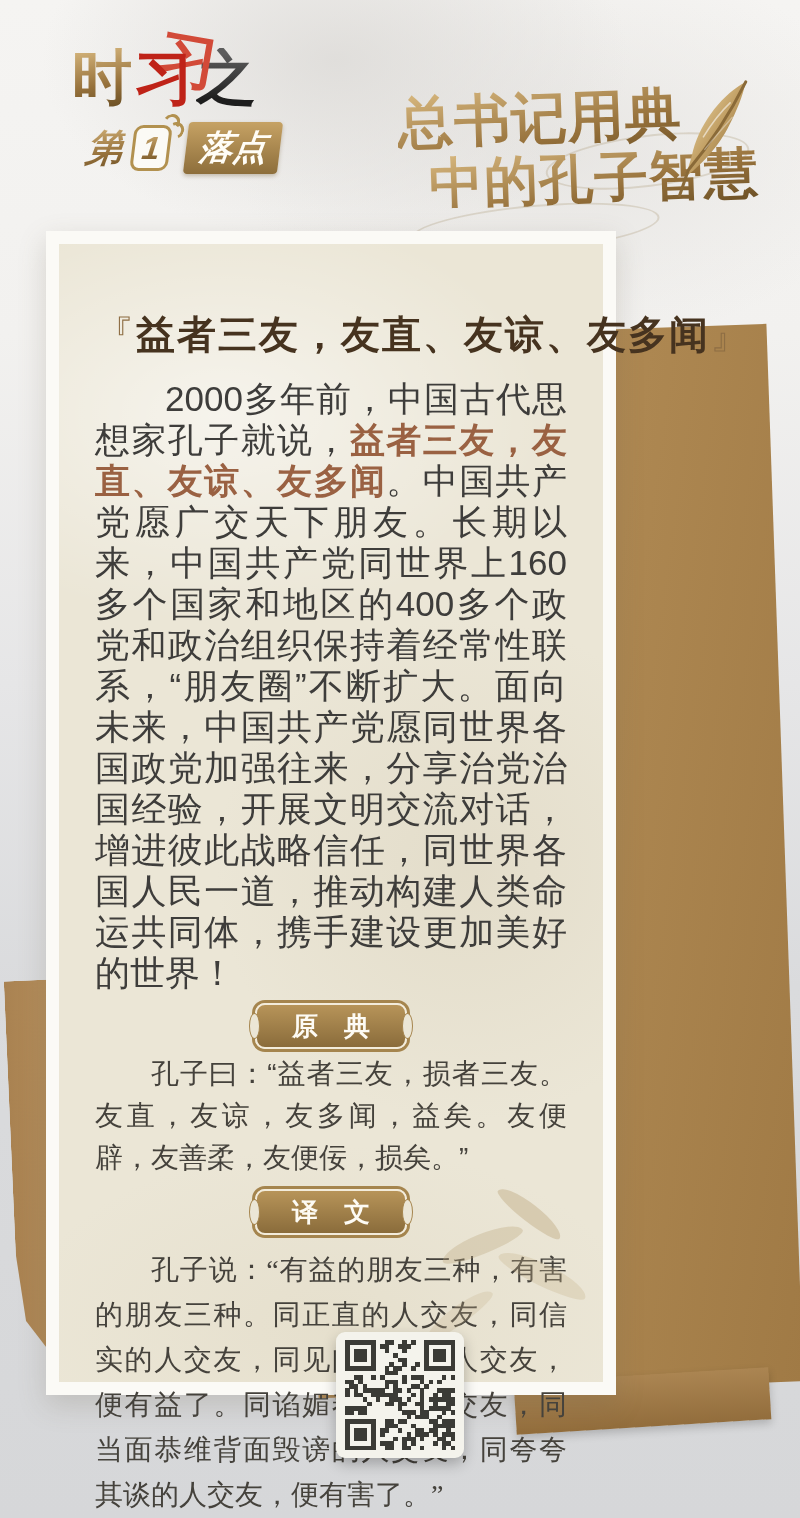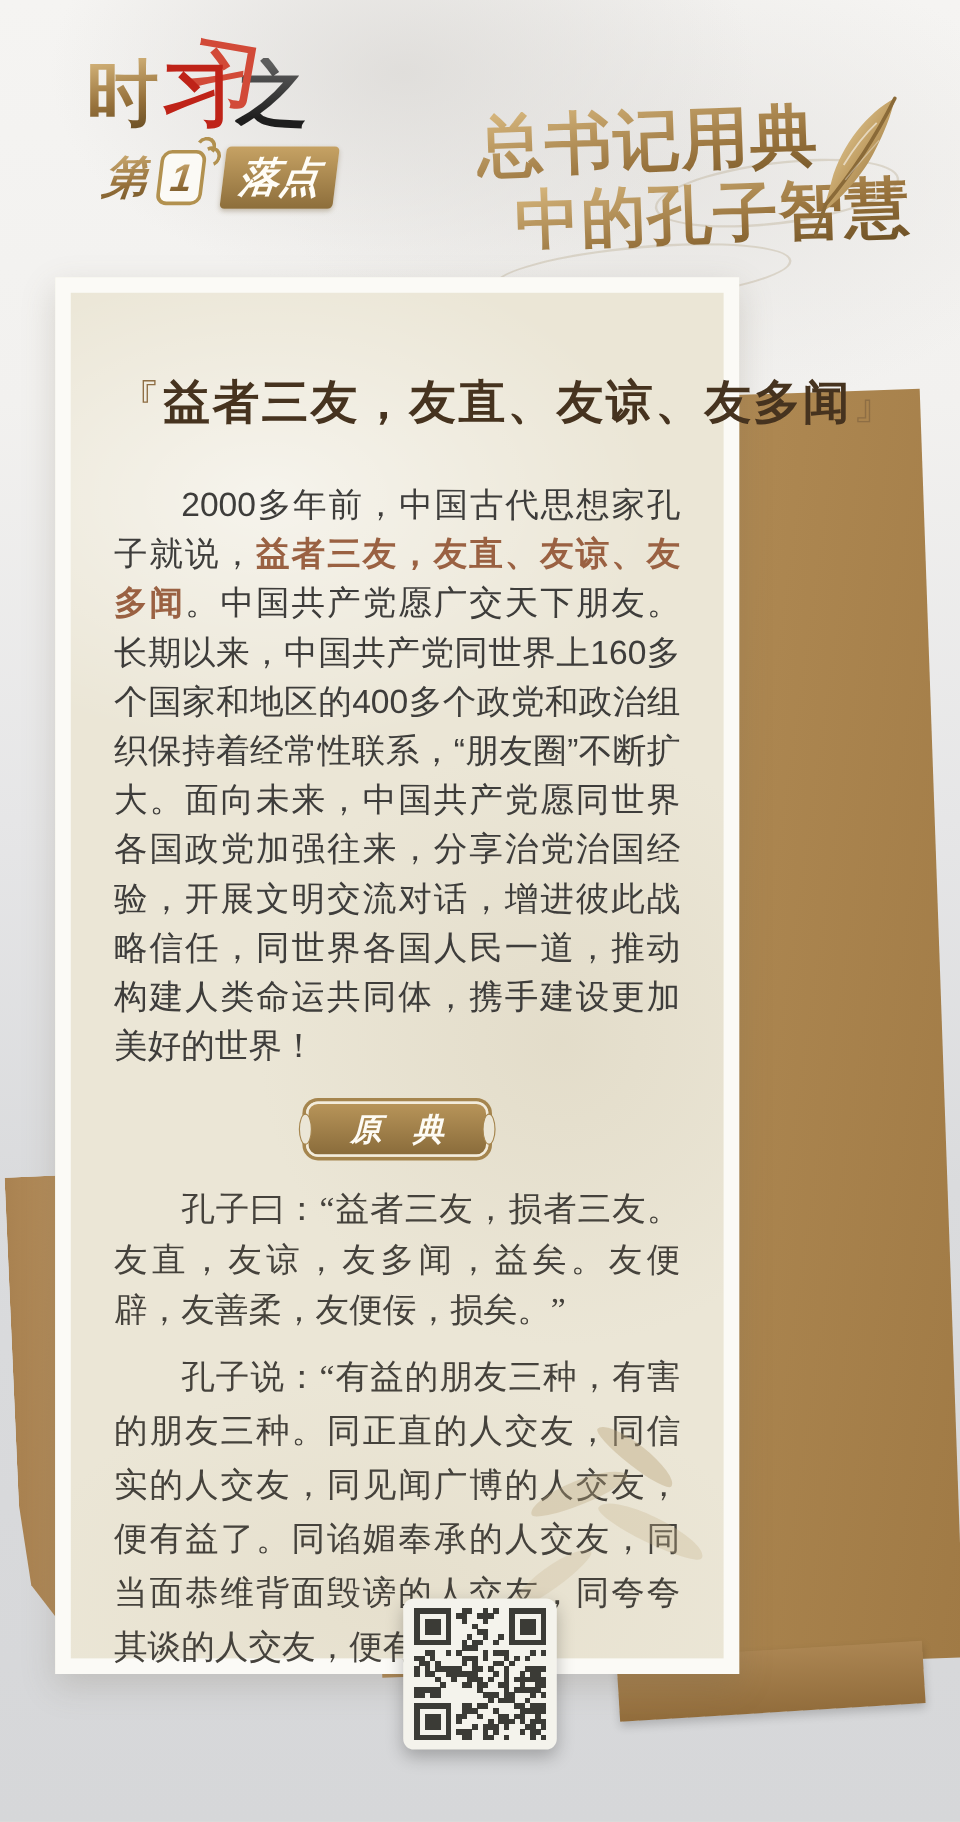--- a/index.html
+++ b/index.html
@@ -99,50 +99,50 @@
   .leaf3 { right:12px;  bottom:96px;  width:96px; height:22px; background:rgba(198,178,140,.30); transform:rotate(26deg); }
   .leaf4 { right:104px; bottom:58px;  width:80px; height:18px; background:rgba(198,178,140,.26); transform:rotate(-36deg); }
 
   .headline {
     margin-top:64px; text-align:center;
     font-family:"Liberation Serif",serif; font-weight:bold;
     font-size:39px; letter-spacing:2px; color:#46331f; white-space:nowrap;
   }
   .headline .bracket { color:#8e6e44; font-weight:normal; }
 
-  .speech { margin-top:38px; font-size:28px; line-height:41px; color:#3e3d3b; text-align:justify; }
+  .speech { margin-top:16px; font-size:35px; line-height:41px; color:#3e3d3b; text-align:justify; }
   .speech p { text-indent:2em; }
   .speech .hl { color:#9a6142; font-weight:bold; }
 
   .attribution {
     margin-top:16px; font-family:"Liberation Serif",serif;
     font-size:28px; line-height:40px; color:#44403a; text-align:justify;
   }
 
   .plaque {
-    position:relative; width:152px; height:46px; margin:26px auto 0;
+    position:relative; width:152px; height:46px; margin:10px auto 0;
     background:linear-gradient(180deg,#b79459 0%, #8a6c3b 100%);
     border:2px solid #f3ecdb; border-radius:10px;
     box-shadow:0 0 0 3px #a5854e;
-    display:flex; align-items:center; justify-content:center;font-style:italic;
+    display:flex; align-items:center; justify-content:center;
   }
   .plaque::before, .plaque::after {
     content:""; position:absolute; top:50%; width:9px; height:24px;
     background:#ebe6d6; border:1px solid #a5854e; border-radius:50%;
     transform:translateY(-50%);
   }
   .plaque::before { left:-8px; }
   .plaque::after  { right:-8px; }
   .plaque span {
     color:#fdfbf4; font-size:26px; font-weight:bold;
     font-family:"Liberation Serif",serif;
     letter-spacing:26px; padding-left:26px;
   }
 
-  .classic { margin-top:24px; font-family:Liberation Serif, serif; font-size:28px; line-height:42px; color:#45423c; text-align:justify; }
+  .classic { margin-top:4px; font-family:Liberation Sans, sans-serif; font-size:28px; line-height:42px; color:#45423c; text-align:justify; }
   .classic p { text-indent:2em; }
   .classic .source { text-align:right; text-indent:0; padding-right:16px; }
 
   .trans-text { margin-top:12px; font-family:"Liberation Serif",serif; font-size:28px; line-height:45px; color:#45423c; text-align:justify; }
   .trans-text p { text-indent:2em; }
 
   
   .qr-card {
     position:absolute; left:50%; top:1332px; transform:translateX(-50%);
     width:128px; height:126px; z-index:4;
@@ -214,20 +214,23 @@
 
 
   <div class="plaque">
     <span>原典</span>
   </div>
 
   <div class="classic">
     <p>孔子曰：“益者三友，损者三友。友直，友谅，友多闻，益矣。友便辟，友善柔，友便佞，损矣。”</p>
   </div>
 
+  <div class="plaque">
+    <span>译文</span>
+  </div>
 
   <div class="trans-text">
     <p>孔子说：“有益的朋友三种，有害的朋友三种。同正直的人交友，同信实的人交友，同见闻广博的人交友，便有益了。同谄媚奉承的人交友，同当面恭维背面毁谤的人交友，同夸夸其谈的人交友，便有害了。”</p>
   </div>
 </div>
 
 <div class="qr-card">
   <div style="width:100%;height:100%;">
       <svg viewBox="0 0 25 25" fill="#3b3b36" shape-rendering="crispEdges">
         <rect x="9" y="0" width="1.06" height="1.06"></rect>

